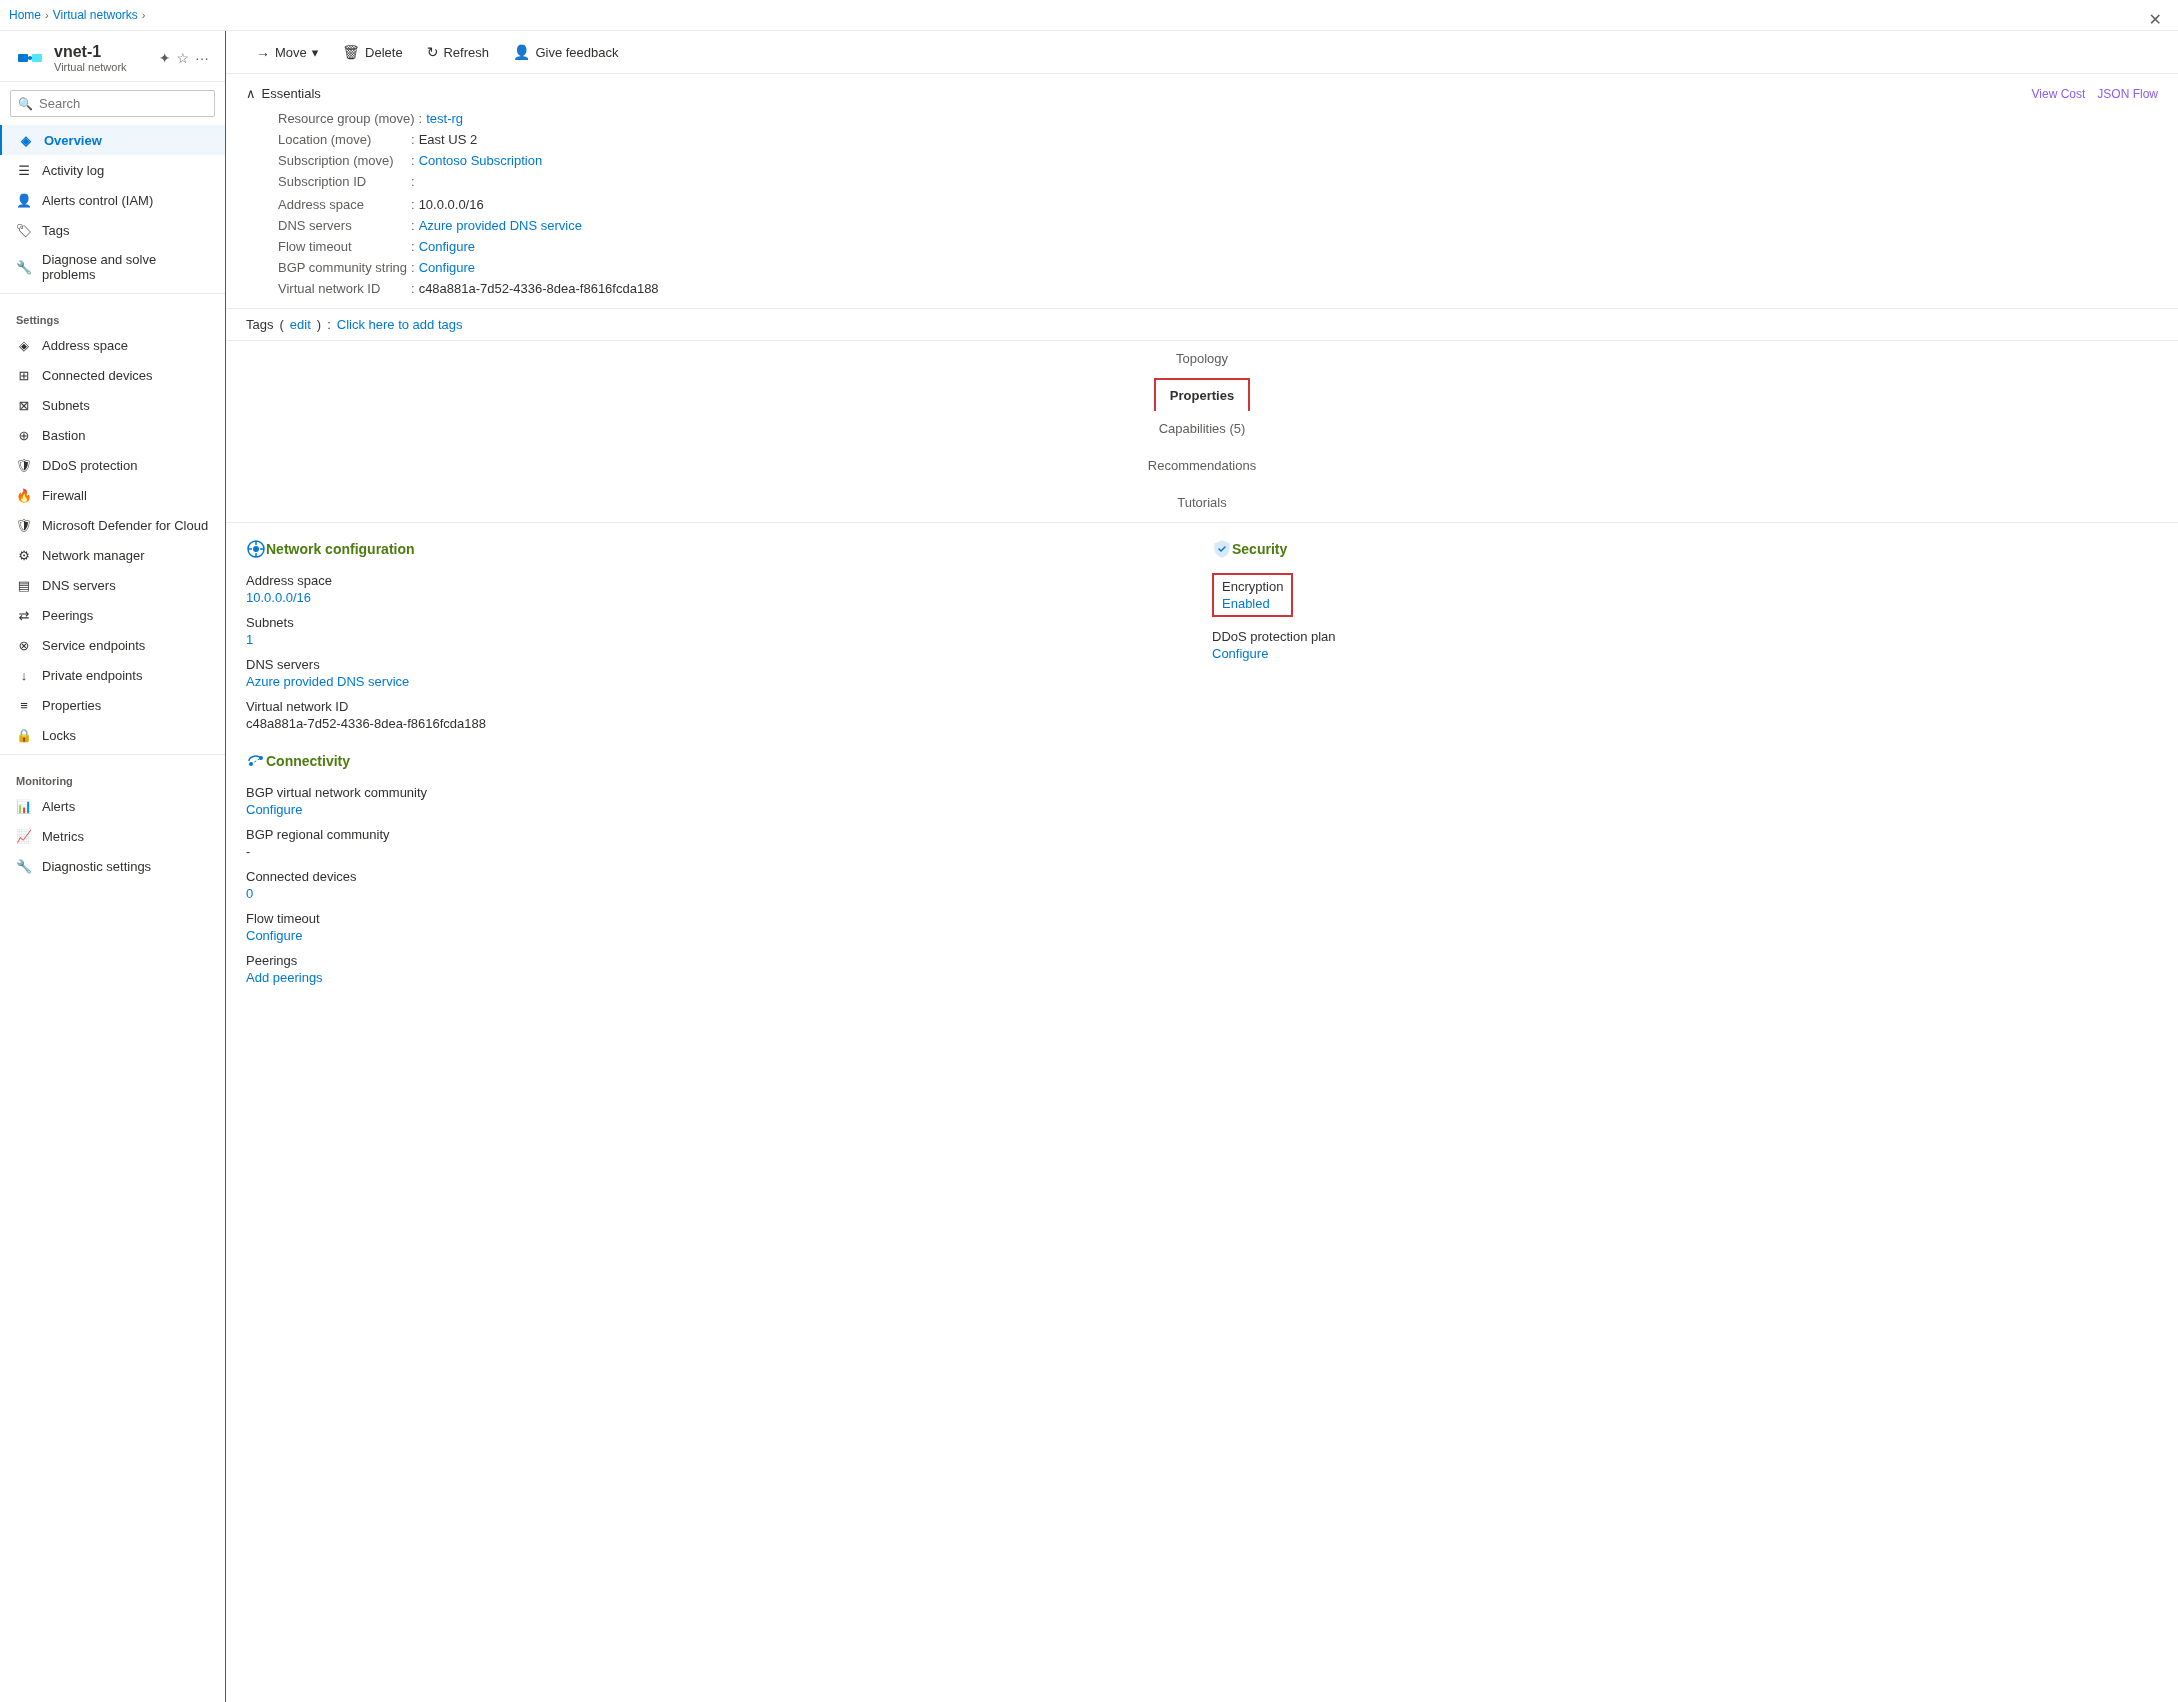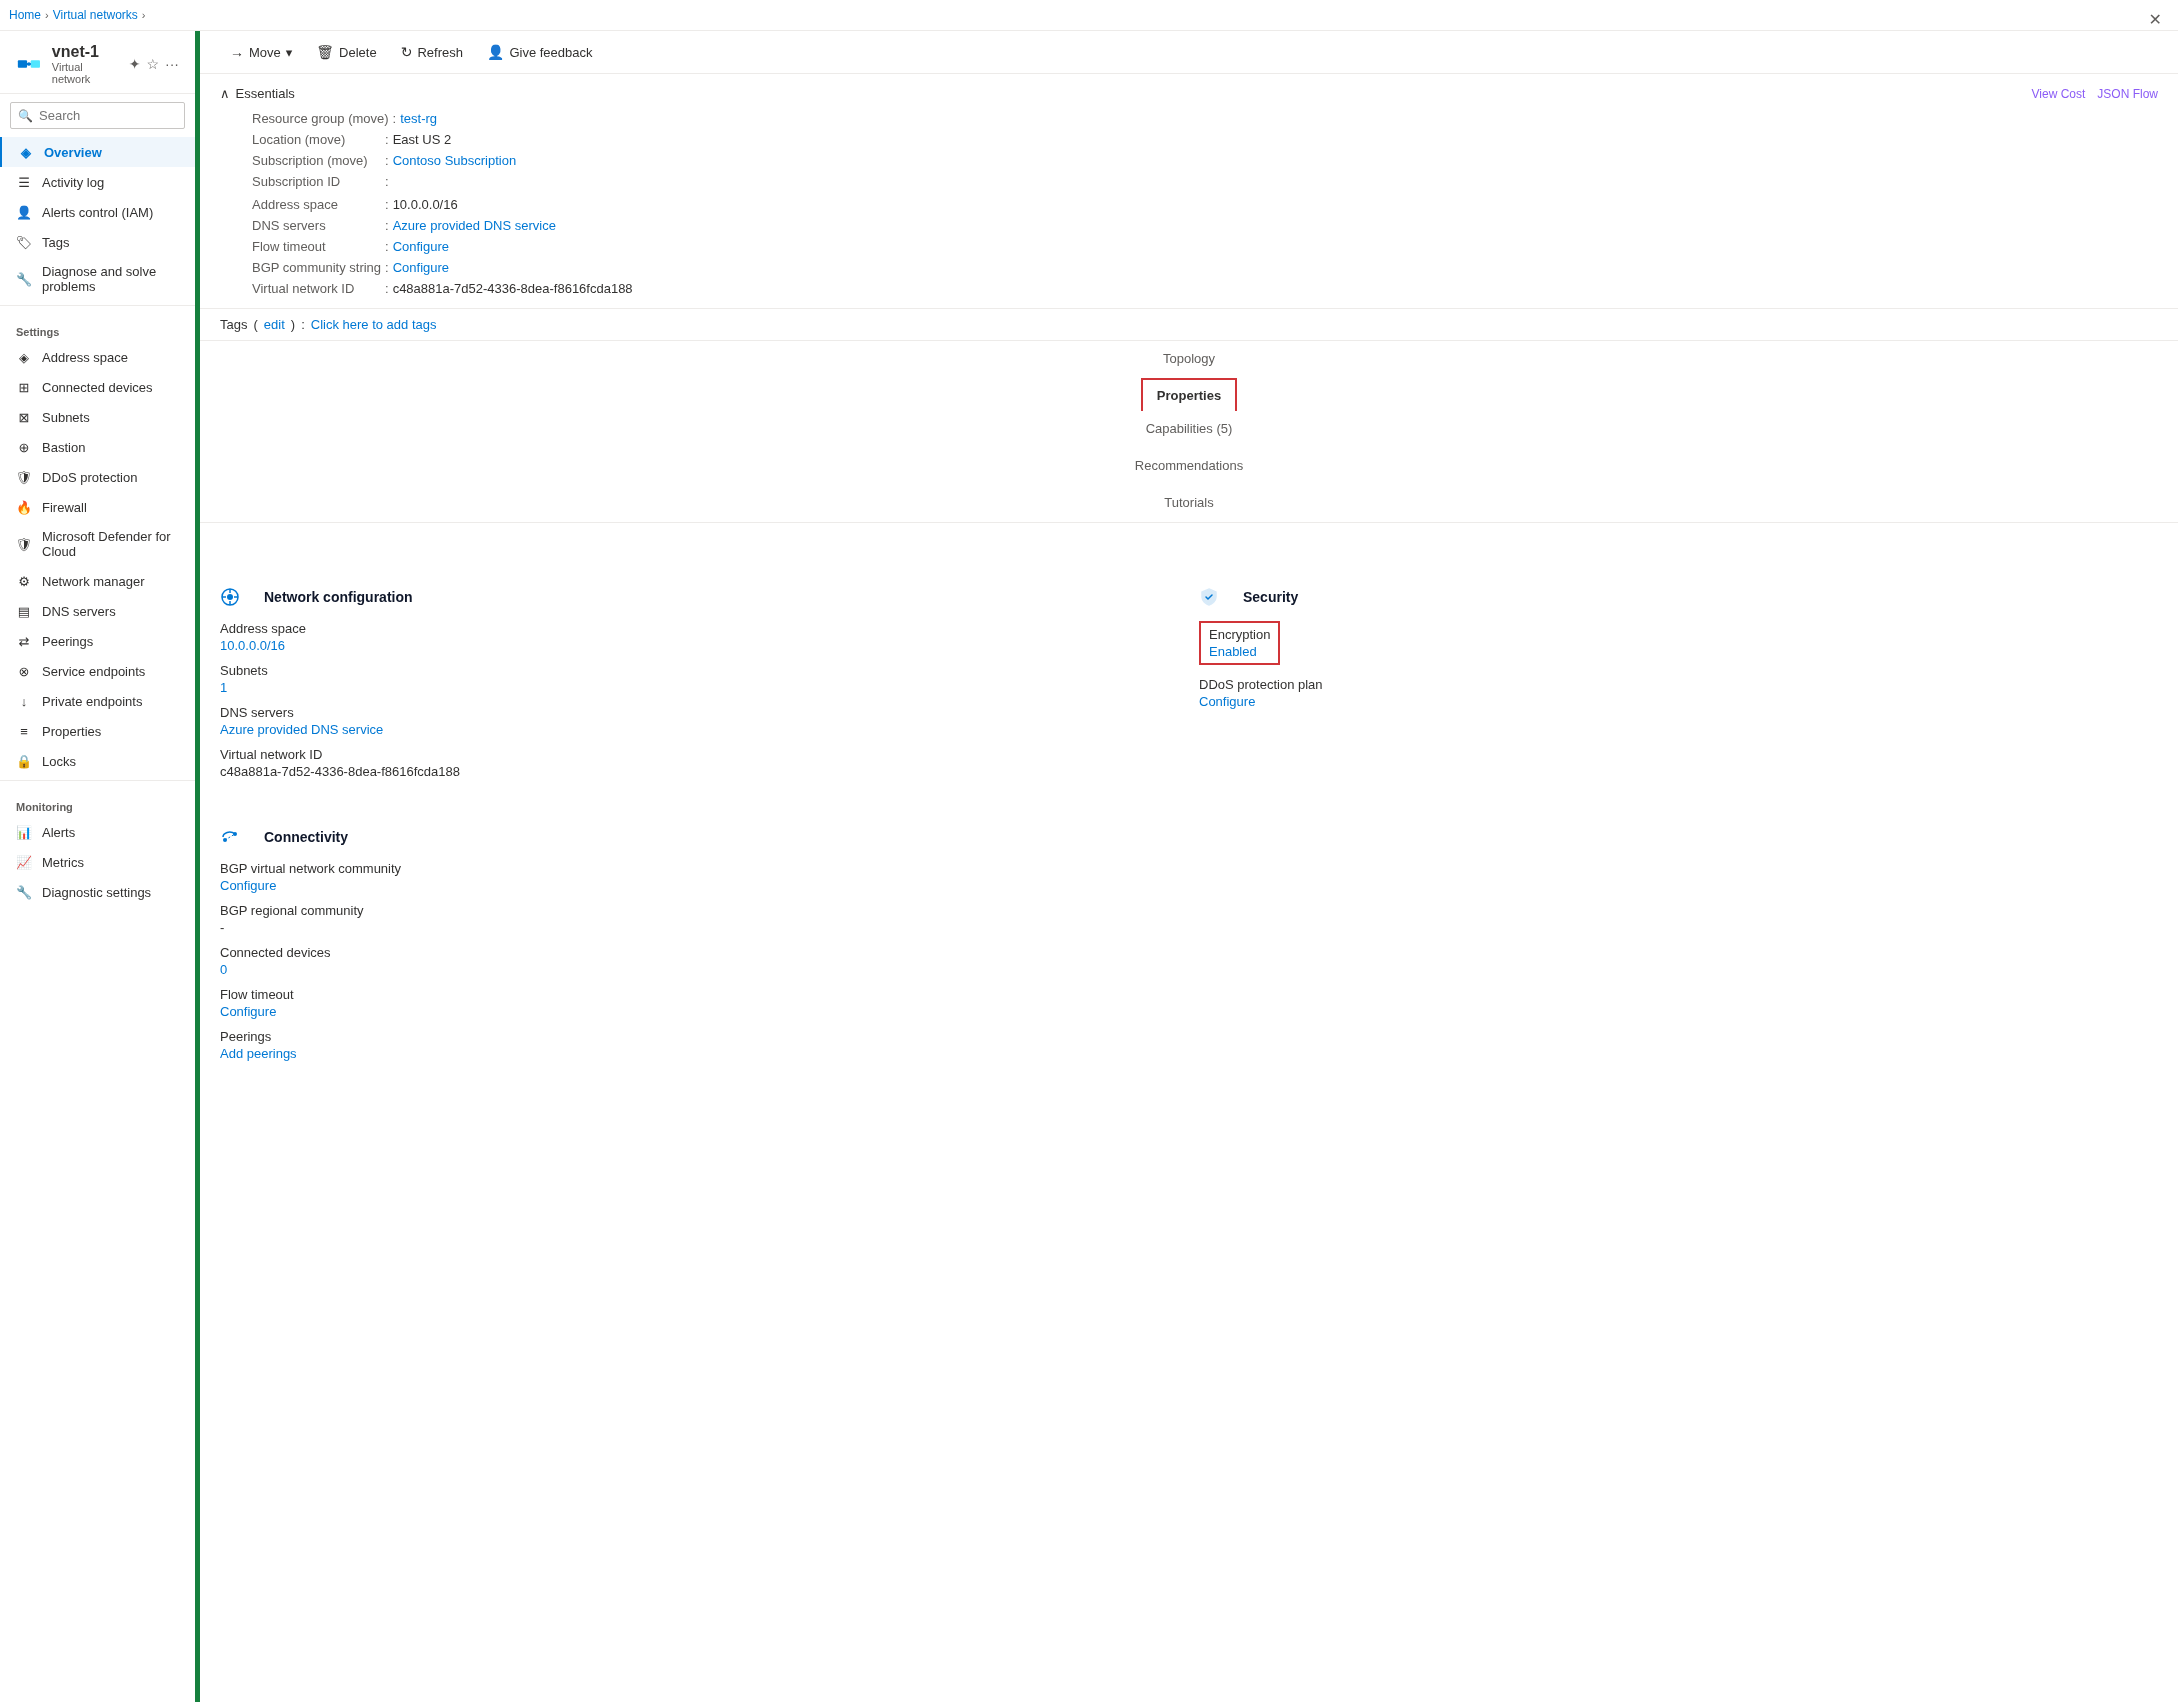--- a/index.html
+++ b/index.html
@@ -6,21 +6,21 @@
     body { font-family: 'Segoe UI', Arial, sans-serif; font-size: 13px; background: #fff; color: #333; display: flex; flex-direction: column; height: 100vh; overflow: hidden; }
 
     
     .breadcrumb { padding: 8px 9px; font-size: 12px; color: #605e5c; display: flex; align-items: center; gap: 4px; border-bottom: 1px solid #edebe9; }
     .breadcrumb a { color: #0078d4; text-decoration: none; }
     .breadcrumb-sep { color: #605e5c; font-size: 11px; }
 
     .app-layout { display: flex; flex: 1; overflow: hidden; }
 
     
-    .sidebar { width: 200px; background: #fff; border-right: 5px solid #15803d; display: flex; flex-direction: column; overflow-y: auto; flex-shrink: 0; }
+    .sidebar { width: 226px; background: #fff; border-right: 1px solid #15803d; display: flex; flex-direction: column; overflow-y: auto; flex-shrink: 0; }
     .sidebar-header { padding: 12px 16px 8px; display: flex; align-items: center; gap: 10px; border-bottom: 1px solid #edebe9; }
     .sidebar-title { display: flex; flex-direction: column; }
     .sidebar-resource-name { font-size: 16px; font-weight: 600; color: #323130; }
     .sidebar-resource-type { font-size: 11px; color: #605e5c; }
     .sidebar-header-actions { margin-left: auto; display: flex; gap: 6px; }
     .sidebar-header-actions span { cursor: pointer; color: #605e5c; font-size: 14px; }
 
     .search-box { margin: 8px 10px; position: relative; }
     .search-box input { width: 100%; padding: 5px 8px 5px 28px; border: 1px solid #c8c6c4; border-radius: 2px; font-size: 13px; color: #323130; }
     .search-box .search-icon-inner { position: absolute; left: 8px; top: 50%; transform: translateY(-50%); color: #605e5c; font-size: 12px; }
@@ -61,21 +61,21 @@
 
     
     .tabs-row { display: flex; align-items: center; padding: 0 20px; border-bottom: 1px solid #edebe9; gap: 0; flex-direction: column; }
     .tab-item { padding: 10px 16px; font-size: 13px; cursor: pointer; color: #605e5c; border-bottom: 2px solid transparent; }
     .tab-item.active-outlined { color: #323130; border: 2px solid #d13438; border-bottom: none; font-weight: 600; padding: 8px 14px; }
 
     
     .properties-content { padding: 16px 20px; display: grid; grid-template-columns: 1fr 1fr; gap: 20px; }
 
     .prop-section { }
-    .prop-section-header { display: flex; align-items: center; gap: 24px; font-size: 14px; font-weight: 600; color: #0f172a; margin-bottom: 14px; margin-top: 48px; }
+    .prop-section-header { display: flex; align-items: center; gap: 0; font-size: 14px; font-weight: 600; color: #4d7c0f; margin-bottom: 14px; }
     .prop-section-header .section-icon { width: 20px; height: 20px; display: flex; align-items: center; justify-content: center; }
 
     .prop-row { margin-bottom: 10px; }
     .prop-label { font-size: 13px; color: #323130; margin-bottom: 2px; }
     .prop-value { font-size: 13px; color: #323130; }
     .prop-value a, .prop-link { color: #0078d4; text-decoration: none; }
 
     .encryption-box { border: 2px solid #d13438; display: inline-block; padding: 4px 8px; margin-bottom: 2px; }
 
     

